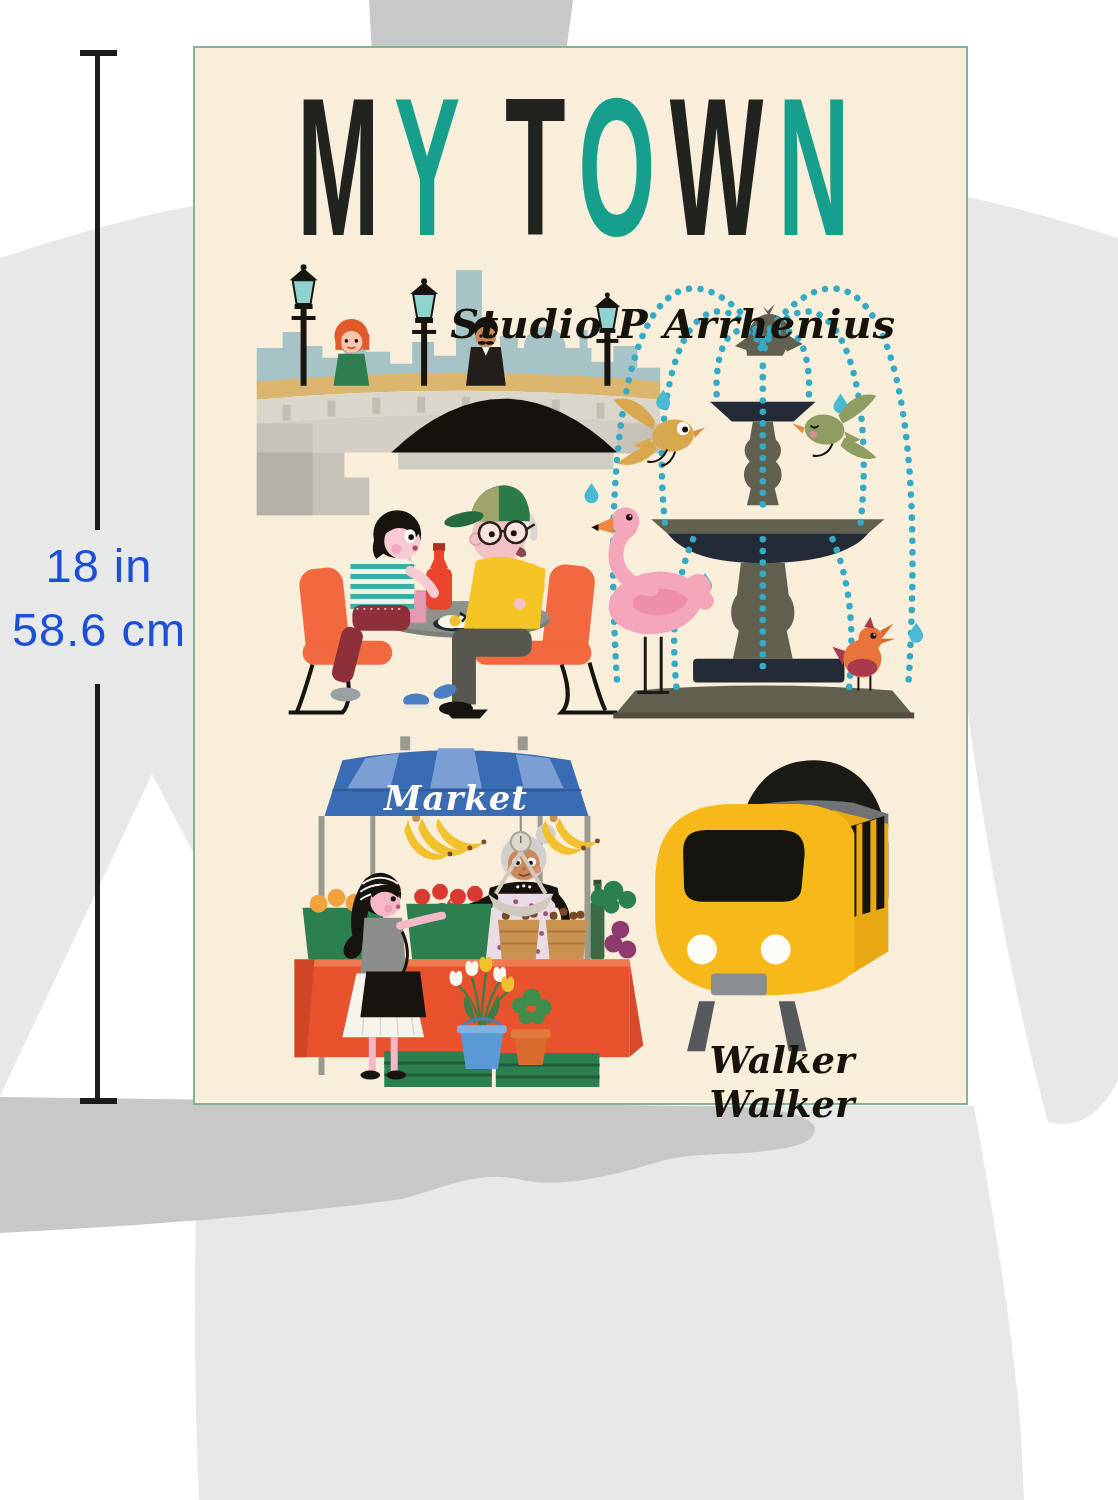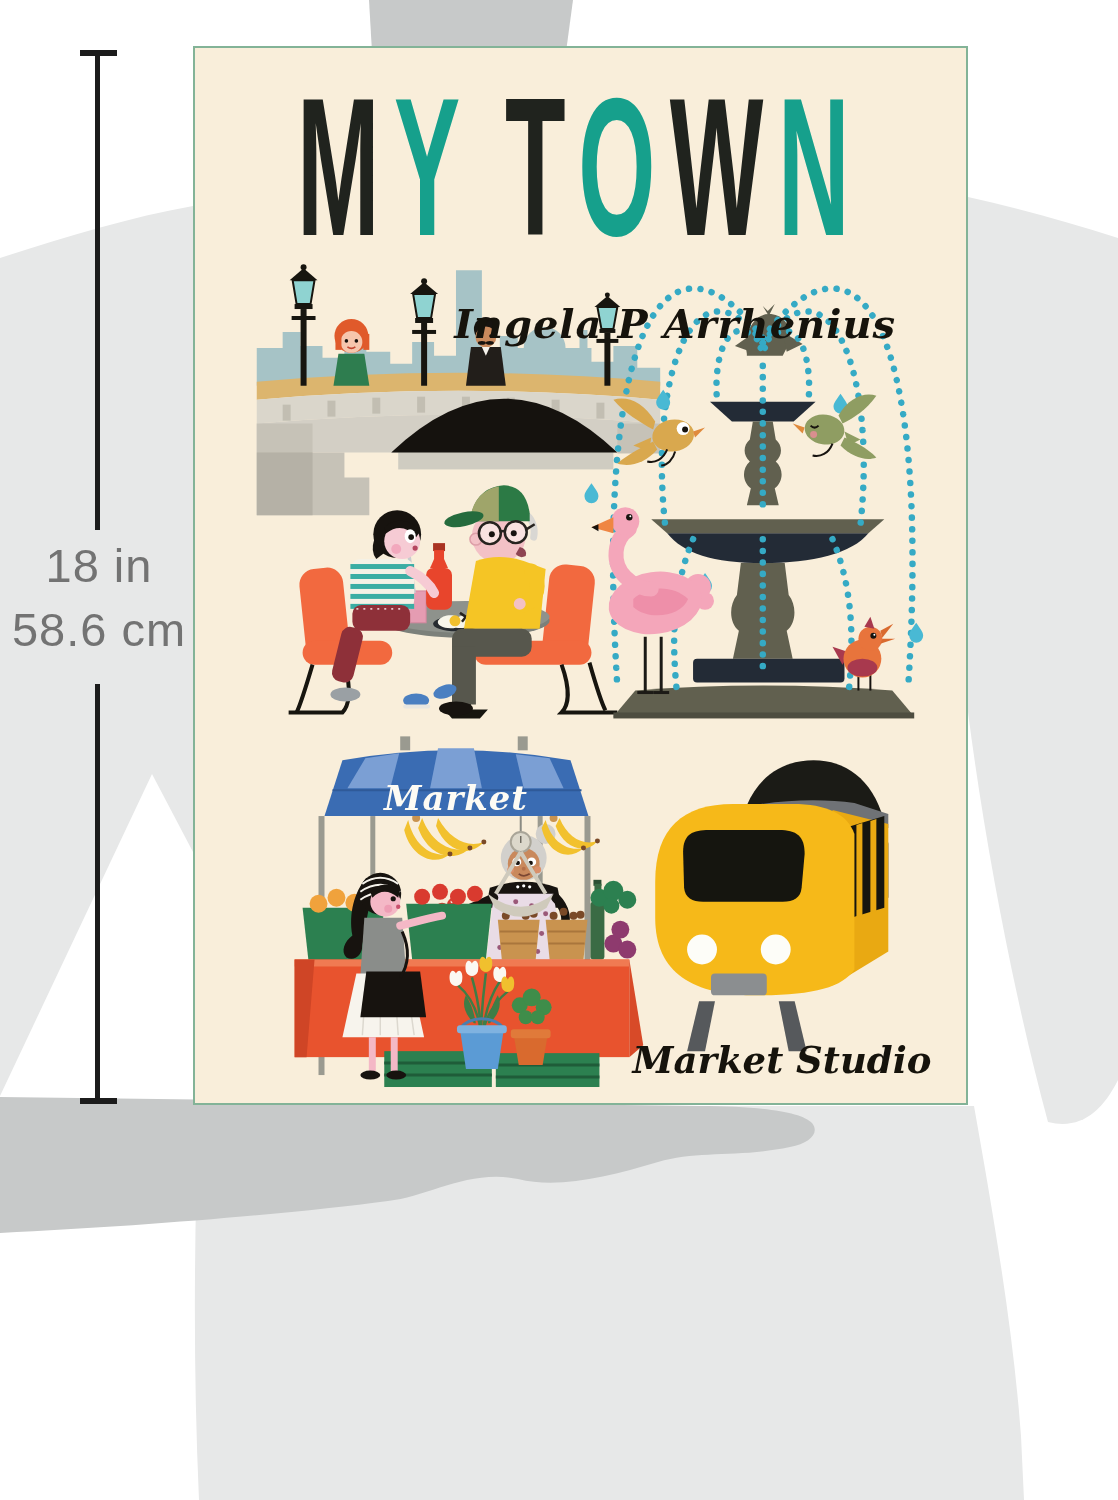--- a/index.html
+++ b/index.html
@@ -3,21 +3,21 @@
 <meta charset="utf-8">
 <style>
   html,body{margin:0;padding:0;background:#ffffff;}
   .canvas{position:relative;width:1118px;height:1500px;margin:0 auto;overflow:hidden;
           font-family:"Liberation Sans",sans-serif;background:#ffffff;}
   .silhouette{position:absolute;left:0;top:0;z-index:0;}
 
   
   .measure-cap{position:absolute;left:80px;width:37px;height:6px;background:#1c1c1c;z-index:3;}
   .measure-seg{position:absolute;left:95px;width:5px;background:#1c1c1c;z-index:3;}
-  .dim-label{position:absolute;left:0;width:198px;text-align:center;color:#737373;
+  .dim-label{position:absolute;left:0;width:198px;text-align:center;color:#1d4ed8;
              font-size:47px;letter-spacing:1px;z-index:3;white-space:nowrap;}
 
   
   .book{position:absolute;left:193px;top:46px;width:775px;height:1059px;box-sizing:border-box;
         border:2px solid #83b397;background:#f9eeda;z-index:2;}
   .art{position:absolute;left:0;top:0;width:100%;height:100%;}
 
   .title{position:absolute;left:0;top:26px;width:100%;margin:0;text-align:center;
          font-weight:bold;font-size:124px;line-height:1.1;letter-spacing:18px;
          transform:scale(0.80,1.58);transform-origin:50% 18%;white-space:nowrap;}
@@ -530,17 +530,17 @@
         <path fill="#15150f" d="M490 806 C490 788 500 784 516 784 L586 784 C604 784 612 790 612 808 L609 842 C608 852 601 856 590 856 L510 856 C499 856 492 852 491 842 Z"></path>
         <circle cx="509" cy="904" r="15" fill="#fdfdf8"></circle>
         <circle cx="583" cy="904" r="15" fill="#fdfdf8"></circle>
         <rect x="518" y="928" width="56" height="22" rx="4" fill="#8b8e90"></rect>
         <polygon points="506,956 522,956 512,1006 494,1006" fill="#56595c"></polygon>
         <polygon points="586,956 602,956 614,1006 596,1006" fill="#56595c"></polygon>
       </g>
     </svg>
 
     <h1 class="title"><span style="color: rgb(32, 35, 30);">M</span><span style="color: rgb(22, 160, 140);">Y</span><span class="gap"></span><span style="color: rgb(32, 35, 30);">T</span><span style="color: rgb(22, 160, 140);">O</span><span style="color: rgb(32, 35, 30);">W</span><span style="color: rgb(22, 160, 140);">N</span></h1>
-    <div class="author script">Ingela P Arrhenius</div>
-    <div class="publisher script">Market Studio</div>
+    <div class="author script">Studio P Arrhenius</div>
+    <div class="publisher script">Walker Walker</div>
   </div>
 
 </div>
 
 </body></html>

